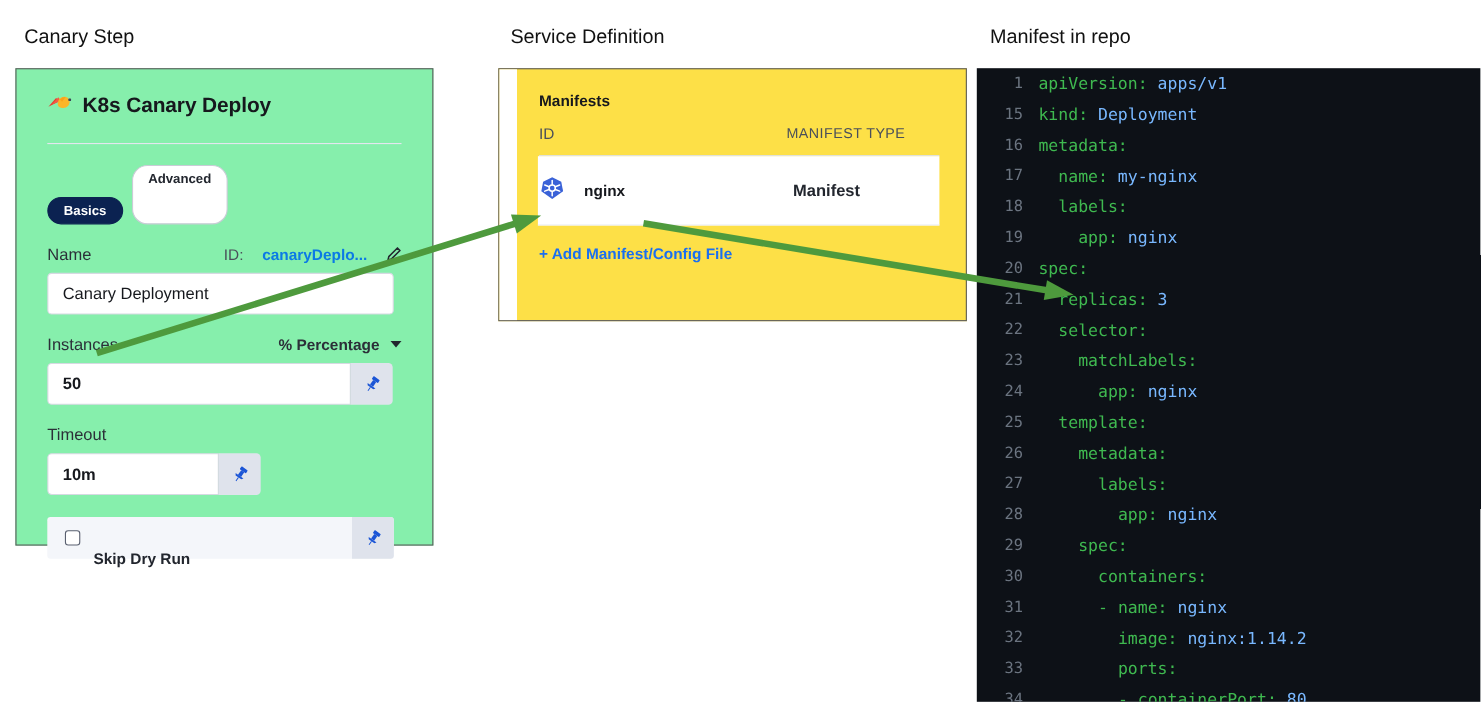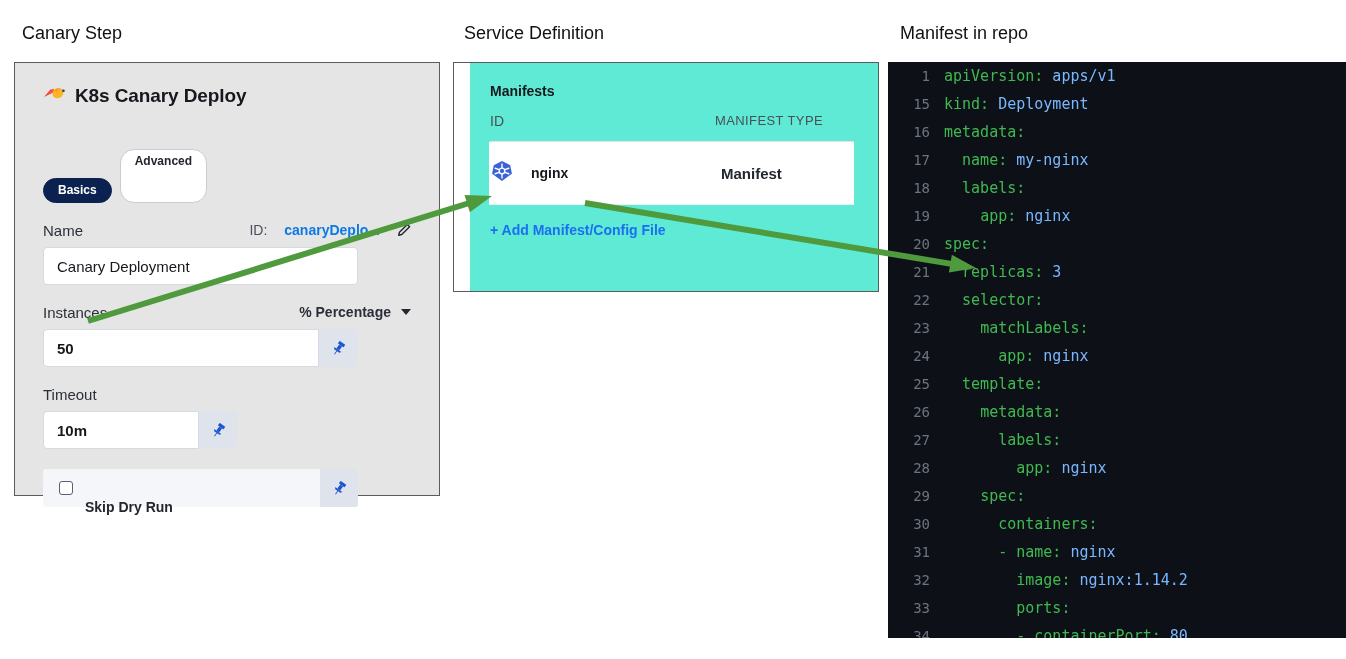--- a/index.html
+++ b/index.html
@@ -24,22 +24,22 @@
     white-space: nowrap;
   }
   #cap-canary   { left: 22px;  top: 23px; }
   #cap-service  { left: 464px; top: 23px; }
   #cap-manifest { left: 900px; top: 23px; }
 
   
   #canary-card {
     position: absolute;
     left: 14px; top: 62px;
-    width: 426px; height: 434px;
-    background: #e5e5e5;
+    width: 380px; height: 434px;
+    background: #86efac;
     border: 1.5px solid #5b5b5b;
     box-sizing: border-box;
   }
   .card-head {
     display: flex;
     align-items: center;
     gap: 10px;
     padding: 22px 0 0 28px;
   }
   .card-head .title {
@@ -180,21 +180,21 @@
     margin-left: 12px;
     margin-top: 37px;
   }
   .check-row .pin-btn { margin-left: auto; background: #dfe3ec; border-radius: 0 3px 3px 0; }
 
   
   #service-card {
     position: absolute;
     left: 453px; top: 62px;
     width: 426px; height: 230px;
-    background: #5eead4;
+    background: #fde047;
     border: 1.5px solid #5b5b5b;
     box-sizing: border-box;
   }
   #service-card .white-gutter {
     position: absolute;
     left: 0; top: 0;
     width: 16px; height: 100%;
     background: #ffffff;
   }
   .svc-inner { position: relative; padding: 20px 0 0 36px; }

